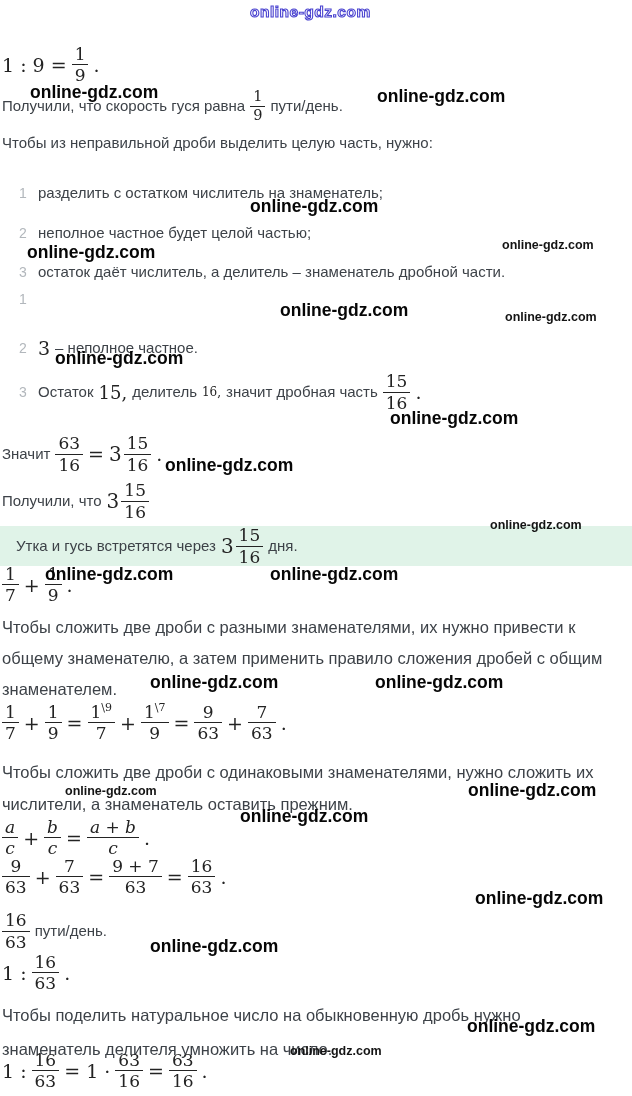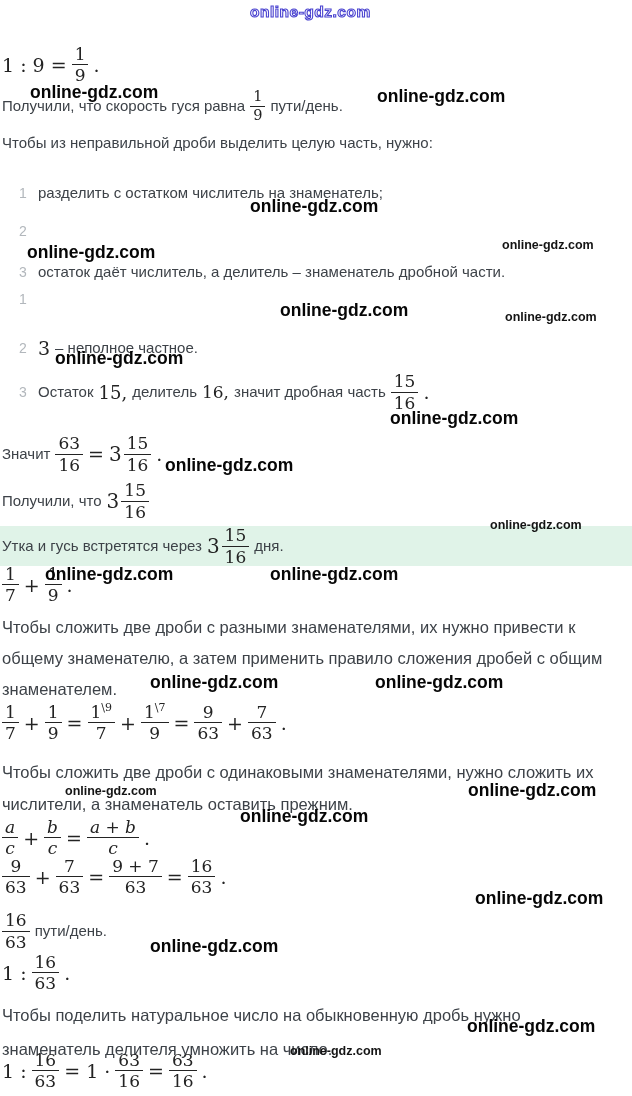--- a/index.html
+++ b/index.html
@@ -80,20 +80,21 @@
   </div>
 
   <div class="blk txt" style="top:133px">Чтобы из неправильной дроби выделить целую часть, нужно:</div>
 
   <div class="blk listrow" style="top:183px">
     <span class="lnum">1</span>
     <span class="txt">разделить с остатком числитель на знаменатель;</span>
   </div>
   <div class="blk listrow" style="top:223px">
     <span class="lnum">2</span>
+    <span class="txt">неполное частное будет целой частью;</span>
   </div>
   <div class="blk listrow" style="top:262px">
     <span class="lnum">3</span>
     <span class="txt">остаток даёт числитель, а делитель – знаменатель дробной части.</span>
   </div>
 
   <div class="blk listrow" style="top:291px">
     <span class="lnum">1</span>
   </div>
   <div class="blk listrow" style="top:337px">
@@ -102,21 +103,21 @@
       <span class="math">3</span>
       <span class="txt">– неполное частное.</span>
     </span>
   </div>
   <div class="blk listrow" style="top:368px;height:48px">
     <span class="lnum">3</span>
     <span class="lbody">
       <span class="txt">Остаток</span>
       <span class="math" style="font-size:18px">15,</span>
       <span class="txt">делитель</span>
-      <span class="math" style="font-size:17px">16,</span>
+      <span class="math" style="font-size:12px">16,</span>
       <span class="txt">значит дробная часть</span>
       <span class="frac">
         <span class="numr">15</span>
         <span class="denr">16</span>
       </span>
       <span class="math">.</span>
     </span>
   </div>
 
   <div class="blk row" style="top:430px;height:48px">
@@ -141,21 +142,21 @@
     <span class="mixed">
       <span class="whole">3</span>
       <span class="frac">
         <span class="numr">15</span>
         <span class="denr">16</span>
       </span>
     </span>
   </div>
 
   <div class="hl-band" style="top:526px;height:40px">
-    <div class="row" style="margin-left:2px">
+    <div class="row" style="margin-left:16px">
       <span class="txt">Утка и гусь встретятся через</span>
       <span class="mixed">
         <span class="whole">3</span>
         <span class="frac">
           <span class="numr">15</span>
           <span class="denr">16</span>
         </span>
       </span>
       <span class="txt">дня.</span>
     </div>

